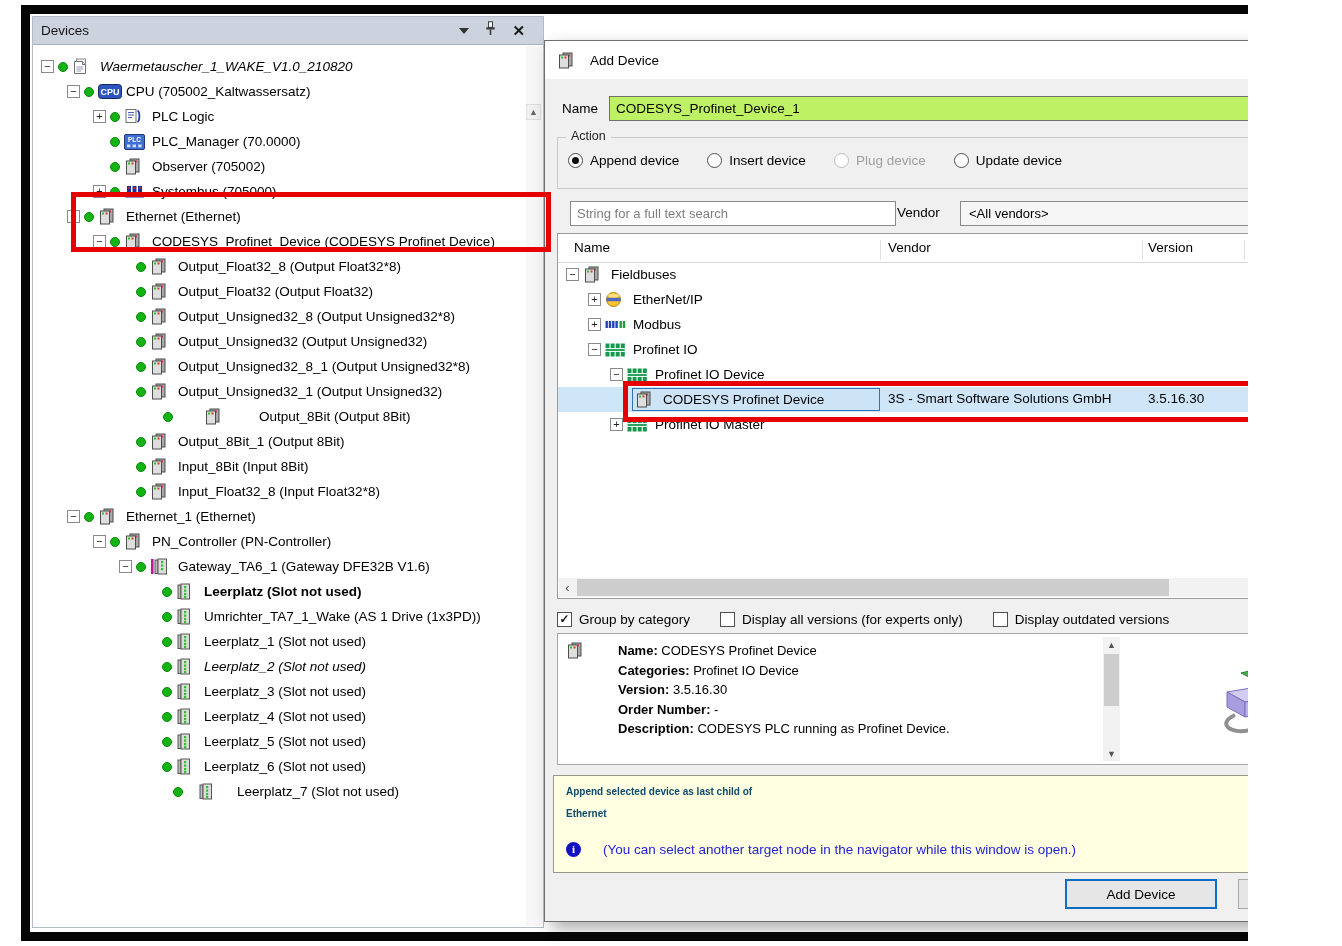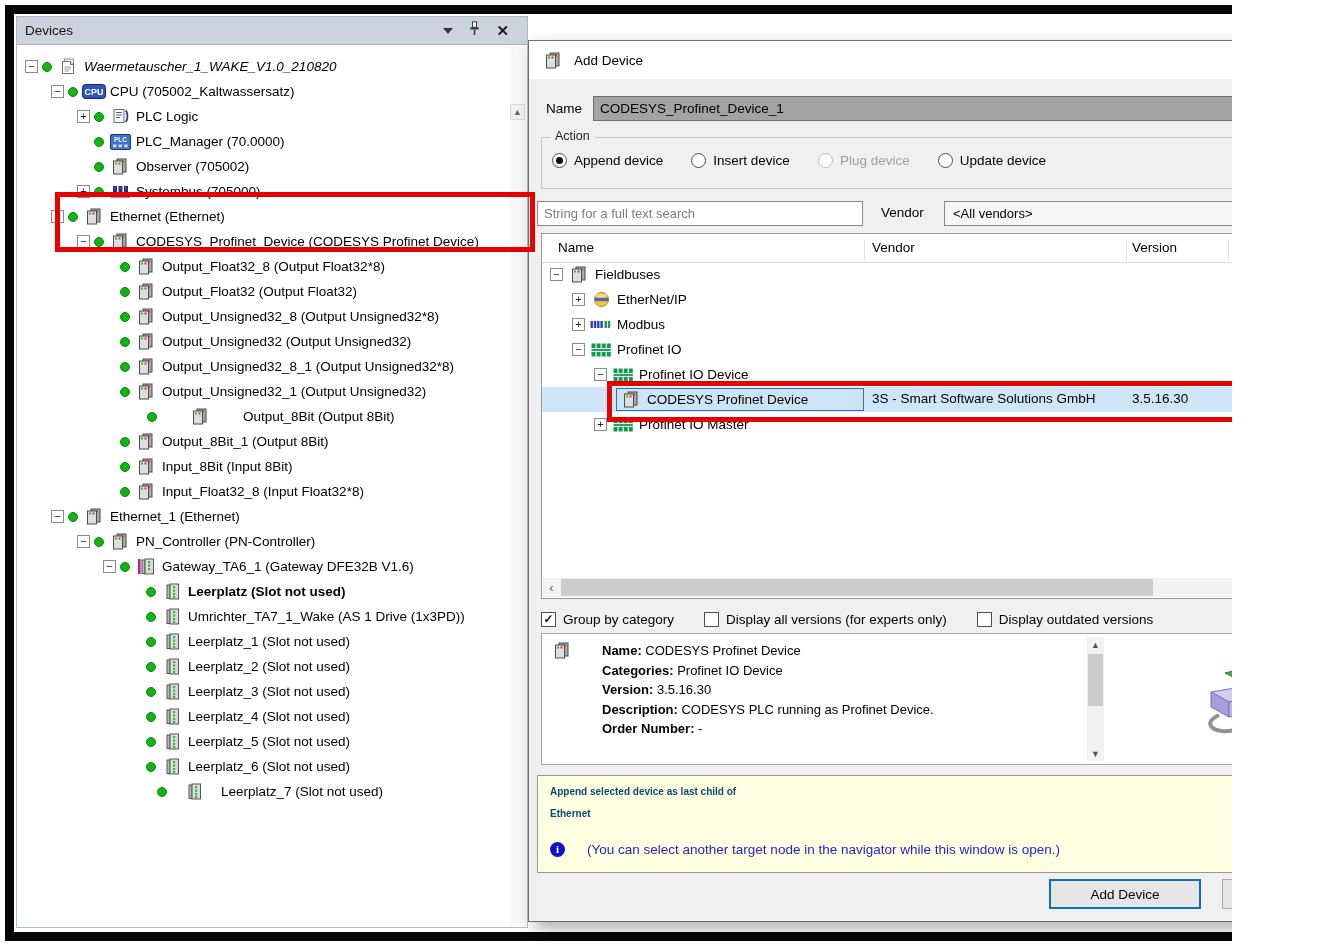--- a/index.html
+++ b/index.html
@@ -1,17 +1,17 @@
 <!DOCTYPE html>
 <html><head>
 <meta charset="utf-8">
 <style>
   html,body{margin:0;padding:0;background:#fff;}
   .screen{position:relative;width:1232px;height:946px;background:#fff;overflow:hidden;
-          font-family:"Liberation Sans",sans-serif;-webkit-font-smoothing:antialiased;}
+          font-family:"Liberation Sans",sans-serif;margin-left:16px;-webkit-font-smoothing:antialiased;}
   .frame{position:absolute;left:5px;top:5px;width:1332px;height:936px;border:9px solid #050505;
          box-sizing:border-box;pointer-events:none;z-index:40;}
 
   
   .devices-panel{position:absolute;left:16px;top:16px;width:512px;height:912px;background:#fff;
                  border:1px solid #b6bcc6;box-sizing:border-box;z-index:1;}
   .panel-header{height:28px;background:#ccd3df;border-bottom:1px solid #aab2c2;
                 display:flex;align-items:center;padding:0 8px;box-sizing:border-box;}
   .panel-title{flex:1;font-size:13.5px;color:#141414;}
   .panel-header-icons{display:flex;align-items:center;gap:16px;padding-right:10px;}
@@ -19,47 +19,47 @@
               border-top:6px solid #333;}
   .panel-x{font-size:15px;font-weight:bold;color:#1a1a1a;line-height:1;}
   .tree{position:relative;padding-top:9px;height:calc(100% - 28px);overflow:hidden;}
   .tree-row{height:25px;display:flex;align-items:center;white-space:nowrap;font-size:13.5px;color:#000;}
   .expand{width:13px;height:13px;box-sizing:border-box;border:1px solid #8a8a8a;background:#fff;
           display:flex;align-items:center;justify-content:center;font-size:11px;line-height:9px;
           color:#222;flex:none;margin-right:4px;}
   .expand.spacer{border:none;background:transparent;}
   .status-dot{width:10px;height:10px;border-radius:50%;background:#14b314;border:1px solid #0c870c;
               box-sizing:border-box;flex:none;margin-right:4px;}
-  .tree-icon{width:24px;display:flex;justify-content:center;align-items:center;flex:none;margin-right:4px;}
+  .tree-icon{width:24px;display:flex;justify-content:flex-start;align-items:center;flex:none;margin-right:4px;}
   .tree-label.italic{font-style:italic;}
   .panel-vscroll{position:absolute;top:29px;right:1px;width:16px;bottom:1px;background:#f7f7f7;}
   .vs-btn{position:absolute;left:0;width:15px;height:16px;background:#f0f0f0;border:1px solid #dcdcdc;
           box-sizing:border-box;color:#666;font-size:9px;display:flex;align-items:center;justify-content:center;}
 
   
   .dialog{position:absolute;left:528px;top:40px;width:790px;height:882px;background:#f0f0f0;
           border:1px solid #6e6e6e;box-sizing:border-box;z-index:10;box-shadow:7px 7px 16px rgba(0,0,0,.32);}
   .dialog-title{height:38px;background:#fff;display:flex;align-items:center;padding:0 12px;}
   .dialog-title .tree-icon{margin-right:9px;}
   .dialog-title-text{flex:1;font-size:13.5px;color:#000;}
   .dialog-close{width:26px;text-align:center;font-size:17px;color:#333;line-height:1;}
   .dlg-label{position:absolute;font-size:13.5px;color:#000;}
   .name-input{position:absolute;left:64px;top:55px;width:710px;height:25px;box-sizing:border-box;
-              border:1px solid #707070;background:#a3a3a3;font-size:13.5px;padding:0 6px;
+              border:1px solid #707070;background:#bef264;font-size:13.5px;padding:0 6px;
               font-family:"Liberation Sans",sans-serif;}
   .action-box{position:absolute;left:12px;top:96px;width:766px;height:50px;border:1px solid #c9c9c9;}
   .action-legend{position:absolute;left:8px;top:-9px;background:#f0f0f0;padding:0 5px;font-size:12.5px;color:#222;}
   .radio-row{position:absolute;left:10px;top:15px;display:flex;gap:28px;align-items:center;font-size:13.5px;}
   .radio-item{display:flex;align-items:center;}
   .radio{width:15px;height:15px;border:1px solid #4f4f4f;border-radius:50%;background:#fff;
          box-sizing:border-box;margin-right:7px;position:relative;flex:none;}
   .radio.sel::after{content:"";position:absolute;left:3px;top:3px;right:3px;bottom:3px;background:#101010;border-radius:50%;}
   .radio.dis{border-color:#bdbdbd;}
   .radio-lab.dis{color:#9f9f9f;}
-  .search-input{position:absolute;left:8px;top:160px;width:326px;height:25px;box-sizing:border-box;
+  .search-input{position:absolute;left:25px;top:160px;width:326px;height:25px;box-sizing:border-box;
                 border:1px solid #8a8a8a;background:#fff;font-size:13px;padding:0 6px;color:#ef4444;
                 font-family:"Liberation Sans",sans-serif;}
   .search-input::placeholder{color:#7d7d7d;opacity:1;}
   .vendor-select{position:absolute;left:415px;top:160px;width:363px;height:25px;box-sizing:border-box;
                  border:1px solid #8a8a8a;background:#f6f6f6;font-size:13px;display:flex;align-items:center;
                  padding:0 8px;}
   .vendor-select .val{flex:1;}
   .chev{width:9px;height:9px;border-right:2px solid #555;border-bottom:2px solid #555;
         transform:rotate(45deg);margin-top:-4px;}
 
@@ -484,21 +484,21 @@
               <rect x="2" y="2" width="3" height="13.5" fill="#bdbdbd" stroke="#565656"></rect>
               <rect x="5" y="1" width="8.5" height="15" fill="#dcdcdc" stroke="#565656"></rect>
               <rect x="8" y="3" width="2.2" height="2.2" fill="#2fbf2f"></rect>
               <rect x="8" y="6.5" width="2.2" height="2.2" fill="#2fbf2f"></rect>
               <rect x="8" y="10" width="2.2" height="2.2" fill="#2fbf2f"></rect>
               <rect x="8" y="13" width="2.2" height="2.2" fill="#2fbf2f"></rect>
             </svg>
           </span>
           <span class="tree-label">Leerplatz_1 (Slot not used)</span>
         </div>
-        <div class="tree-row" style="padding-left: 112px;">
+        <div class="tree-row" style="padding-left: 112px; font-style: italic;">
           <span class="expand spacer"></span>
           <span class="status-dot"></span>
           <span class="tree-icon">
             <svg width="15" height="17" viewBox="0 0 15 17">
               <rect x="2" y="2" width="3" height="13.5" fill="#bdbdbd" stroke="#565656"></rect>
               <rect x="5" y="1" width="8.5" height="15" fill="#dcdcdc" stroke="#565656"></rect>
               <rect x="8" y="3" width="2.2" height="2.2" fill="#2fbf2f"></rect>
               <rect x="8" y="6.5" width="2.2" height="2.2" fill="#2fbf2f"></rect>
               <rect x="8" y="10" width="2.2" height="2.2" fill="#2fbf2f"></rect>
               <rect x="8" y="13" width="2.2" height="2.2" fill="#2fbf2f"></rect>
@@ -807,22 +807,22 @@
             <rect x="11" y="2.5" width="2" height="2" fill="#d23b3b"></rect>
             <rect x="2.5" y="3" width="9" height="13" fill="#dedede" stroke="#4d4d4d"></rect>
             <rect x="4" y="4.5" width="2" height="2" fill="#2fbf2f"></rect>
             <rect x="7.5" y="4.5" width="2" height="2" fill="#d23b3b"></rect>
           </svg>
         </span>
       <div class="det-lines" id="details-lines">
           <div><b>Name: </b><span>CODESYS Profinet Device</span></div>
           <div><b>Categories: </b><span>Profinet IO Device</span></div>
           <div><b>Version: </b><span>3.5.16.30</span></div>
+          <div><b>Order Number: </b><span>-</span></div>
           <div><b>Description: </b><span>CODESYS PLC running as Profinet Device.</span></div>
-          <div><b>Order Number: </b><span>-</span></div>
         </div>
       <div class="det-scroll">
         <span class="dsb" style="top:0;">▲</span>
         <span class="ds-thumb"></span>
         <span class="dsb" style="bottom:0;">▼</span>
       </div>
       <div class="det-image">
         <svg width="88" height="84" viewBox="0 0 88 84">
           <polygon points="30,16 70,6 84,13 44,23" fill="#4aad50" stroke="#2c7d31"></polygon>
           <polygon points="44,23 84,13 84,17 44,27" fill="#338a39" stroke="#2c7d31"></polygon>

